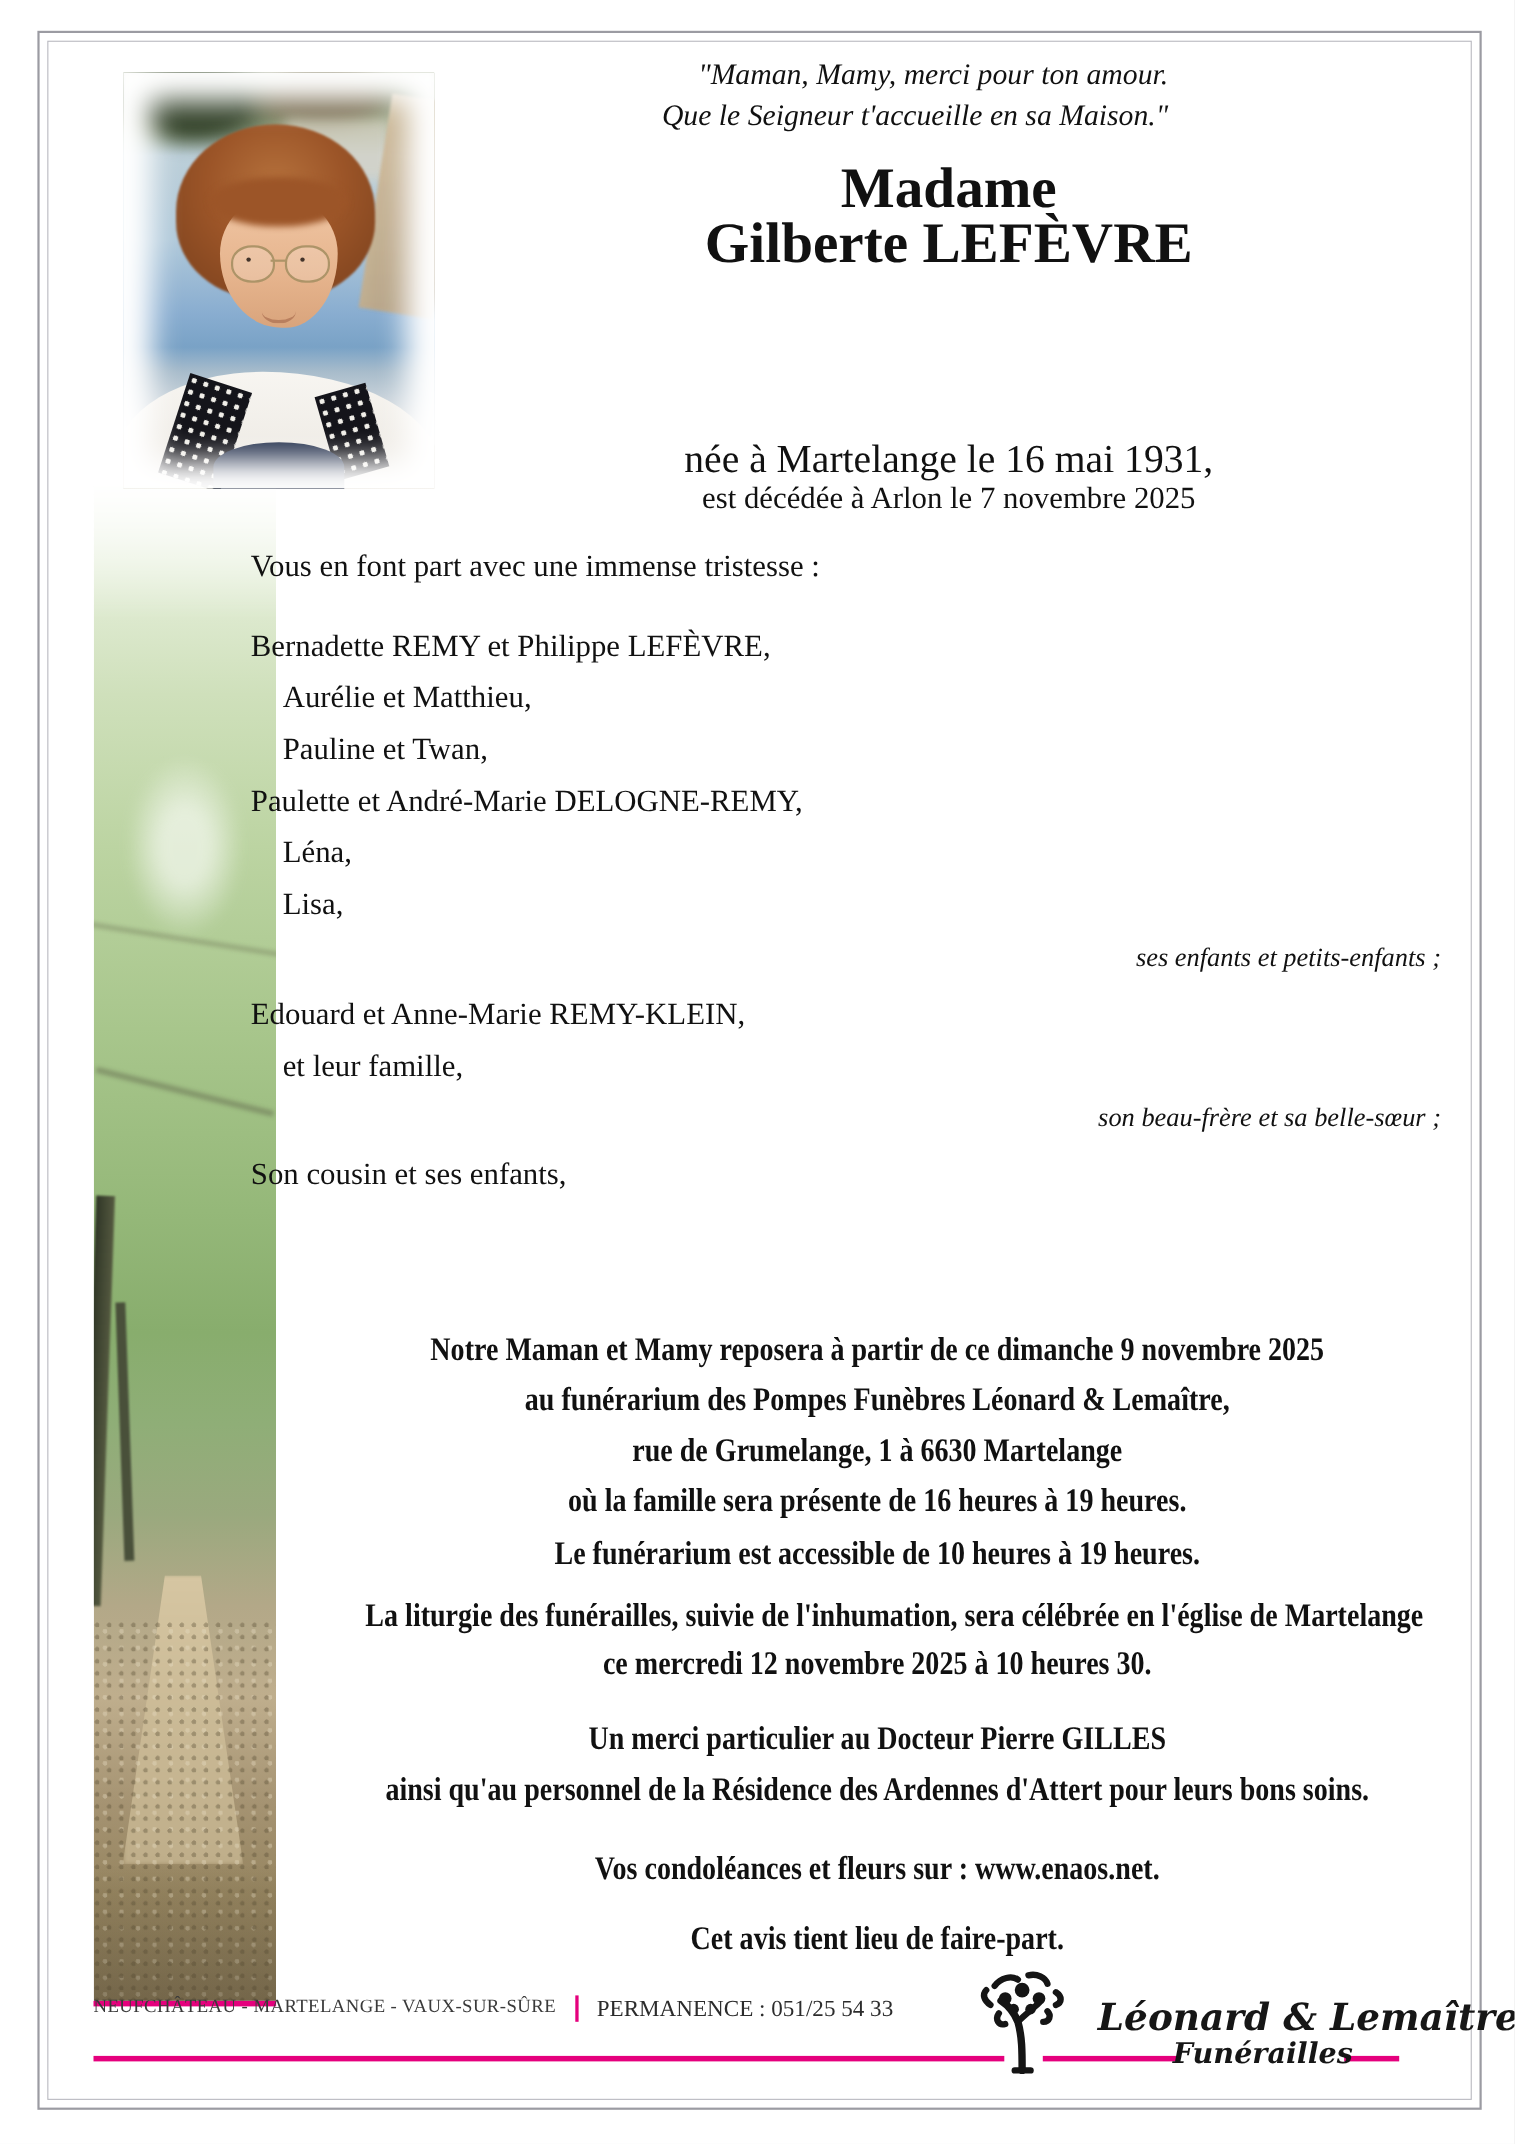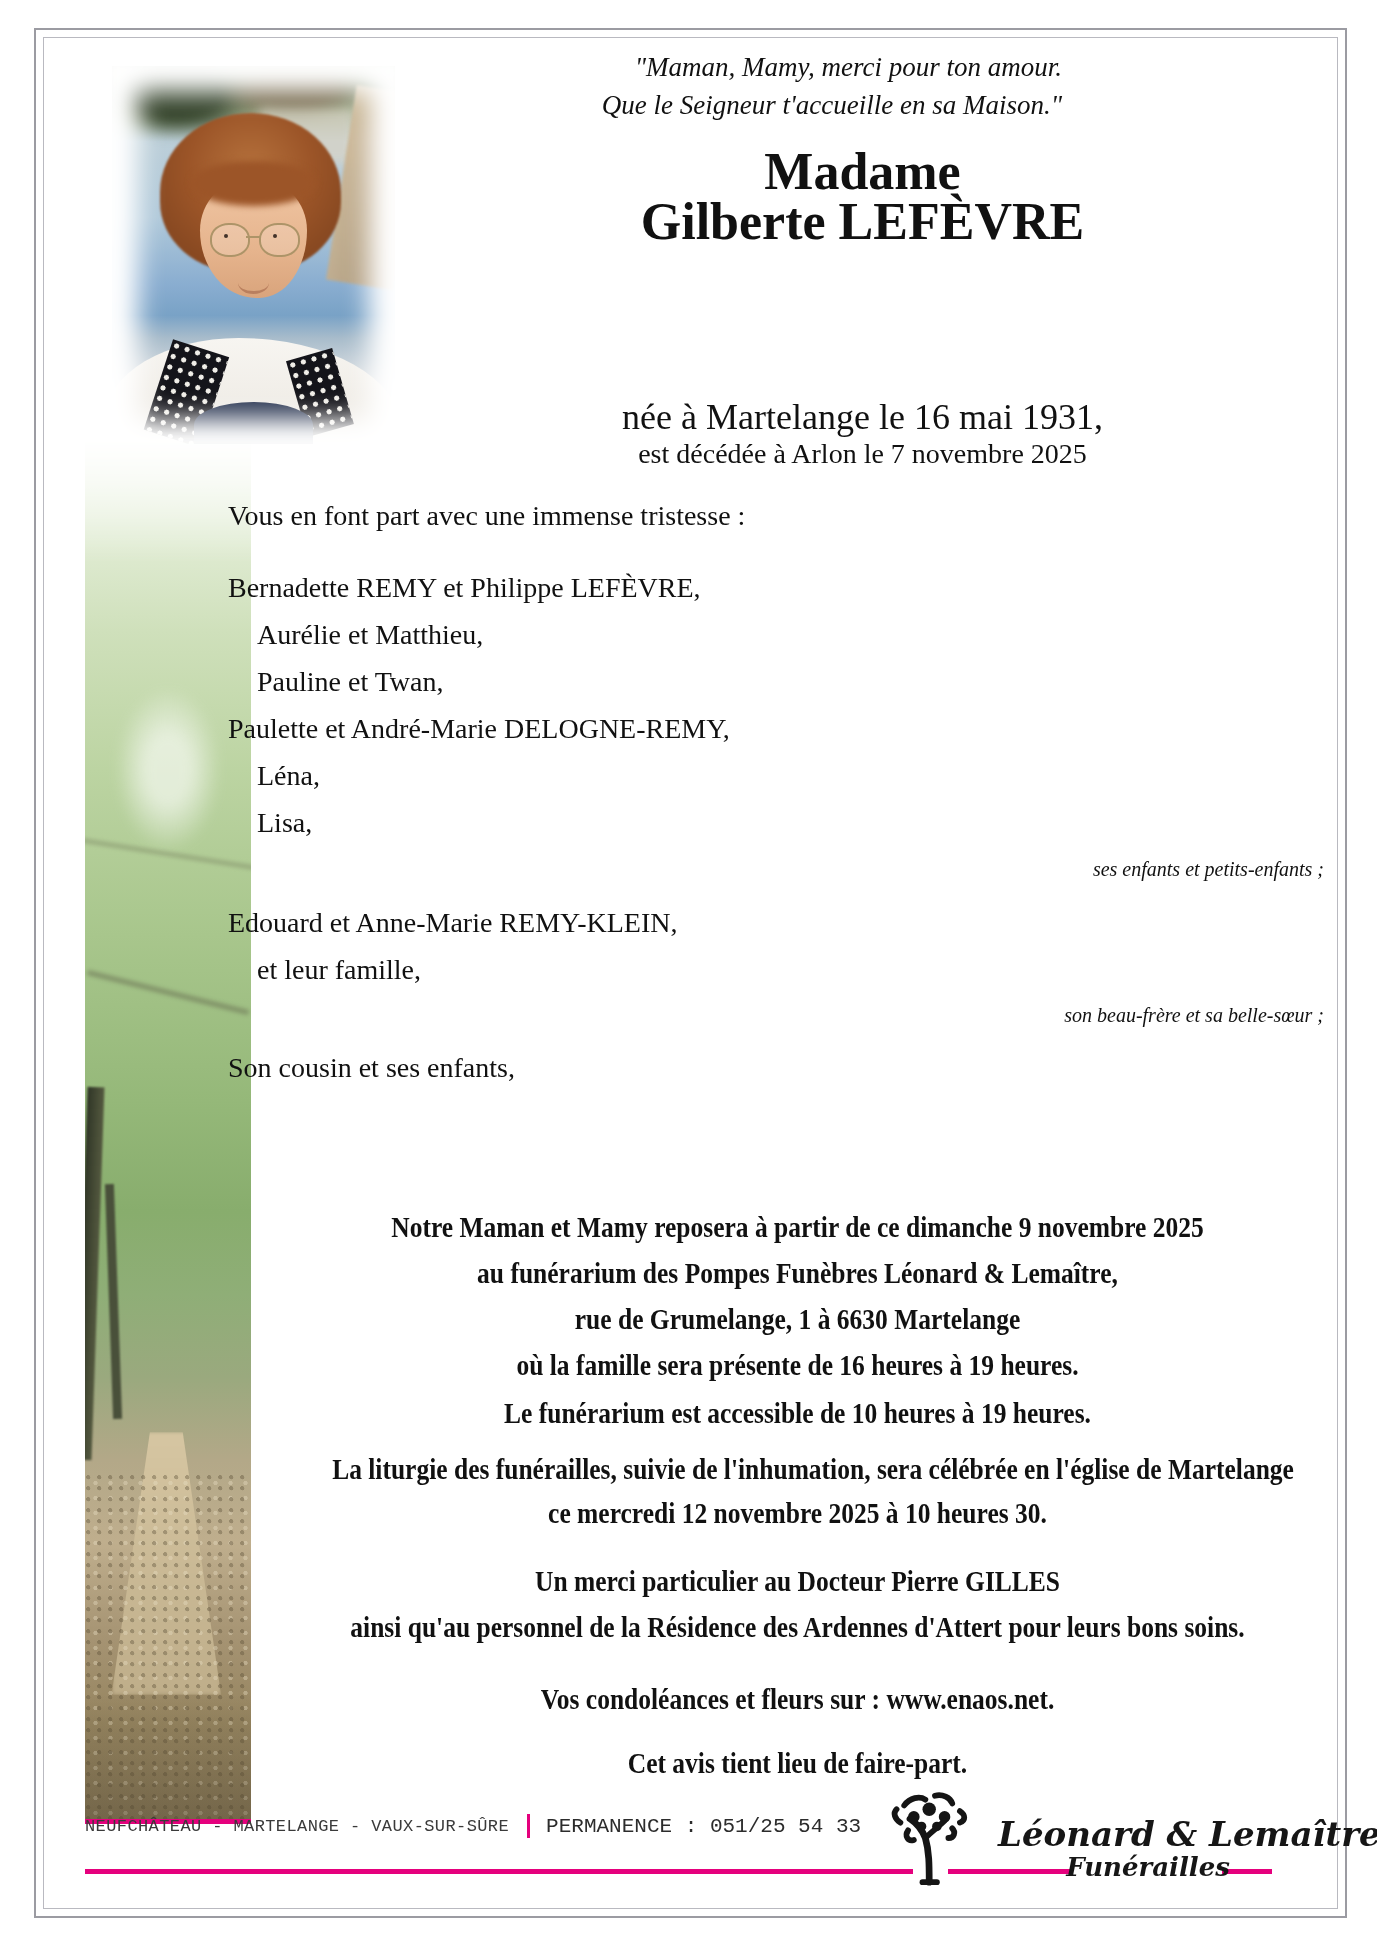--- a/index.html
+++ b/index.html
@@ -55,25 +55,25 @@
   .quote{position:absolute;top:48px;right:315px;text-align:right;font-style:italic;font-size:27px;line-height:38px;}
   .titleblock{position:absolute;left:390px;width:945px;text-align:center;}
   .t-madame{top:142px;font-size:52px;font-weight:bold;}
   .t-name{top:192px;font-size:52px;font-weight:bold;}
   .t-veuve{top:274px;font-size:31px;font-weight:bold;}
   .t-born{top:396px;font-size:36px;}
   .t-died{top:438px;font-size:28px;}
   .line{position:absolute;font-size:28px;white-space:nowrap;}
   .l0{left:228px;}
   .l1{left:257px;}
-  .rel{position:absolute;right:53px;font-style:italic;font-size:20px;white-space:nowrap;}
+  .rel{position:absolute;right:67px;font-style:italic;font-size:24px;white-space:nowrap;}
   .cer{position:absolute;left:250px;width:1095px;text-align:center;font-size:30px;font-weight:bold;transform:scaleX(.85);white-space:nowrap;}
 
   
-  .footer-left{position:absolute;left:85px;top:1814px;display:flex;align-items:center;font-family:Liberation Mono, monospace;}
+  .footer-left{position:absolute;left:85px;top:1814px;display:flex;font-family:Liberation Serif, serif;}
   .f-regions{font-size:17px;letter-spacing:.4px;color:#3a3a3a;}
   .f-sep{width:3px;height:24px;margin:0 16px 0 18px;}
   .f-perm{font-size:21px;color:#2c2c2c;}
   .pinkline{position:absolute;height:5px;}
   .pl-main{left:85px;top:1869px;width:828px;}
   .pl-mid{left:948px;top:1869px;width:122px;}
   .pl-right{left:1222px;top:1869px;width:50px;}
   .logo-tree{position:absolute;left:878px;top:1790px;width:112px;height:96px;}
   .logo-name{position:absolute;left:998px;top:1814px;width:300px;text-align:center;font-family:"DejaVu Serif",serif;font-style:italic;font-weight:bold;font-size:34px;white-space:nowrap;color:#161616;}
   .logo-sub{position:absolute;left:998px;top:1852px;width:300px;text-align:center;font-family:"DejaVu Serif",serif;font-style:italic;font-weight:bold;font-size:26px;white-space:nowrap;color:#161616;}

